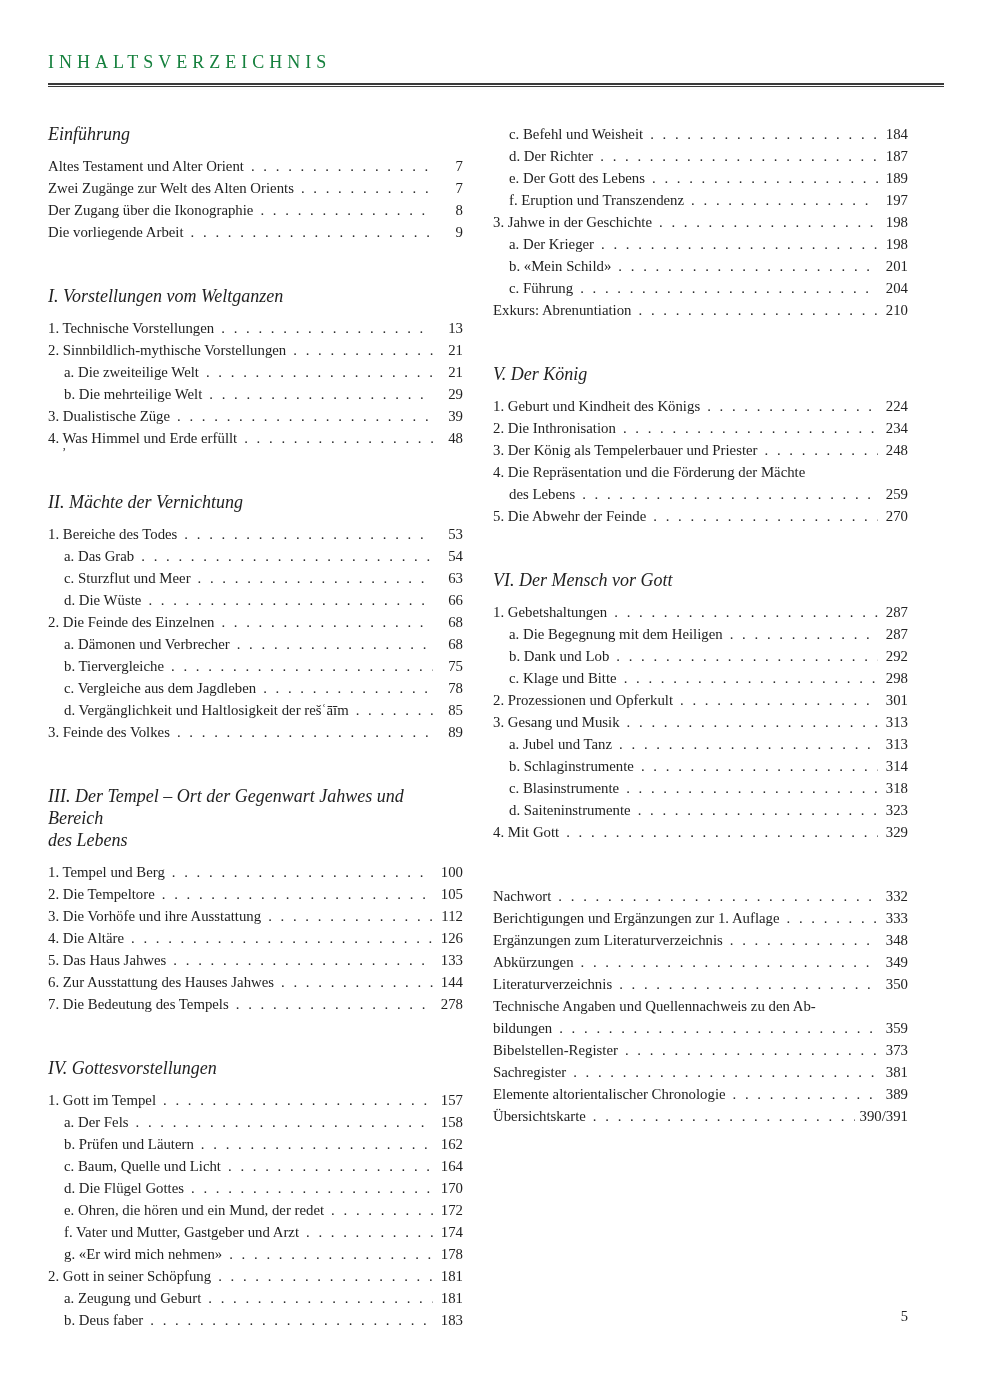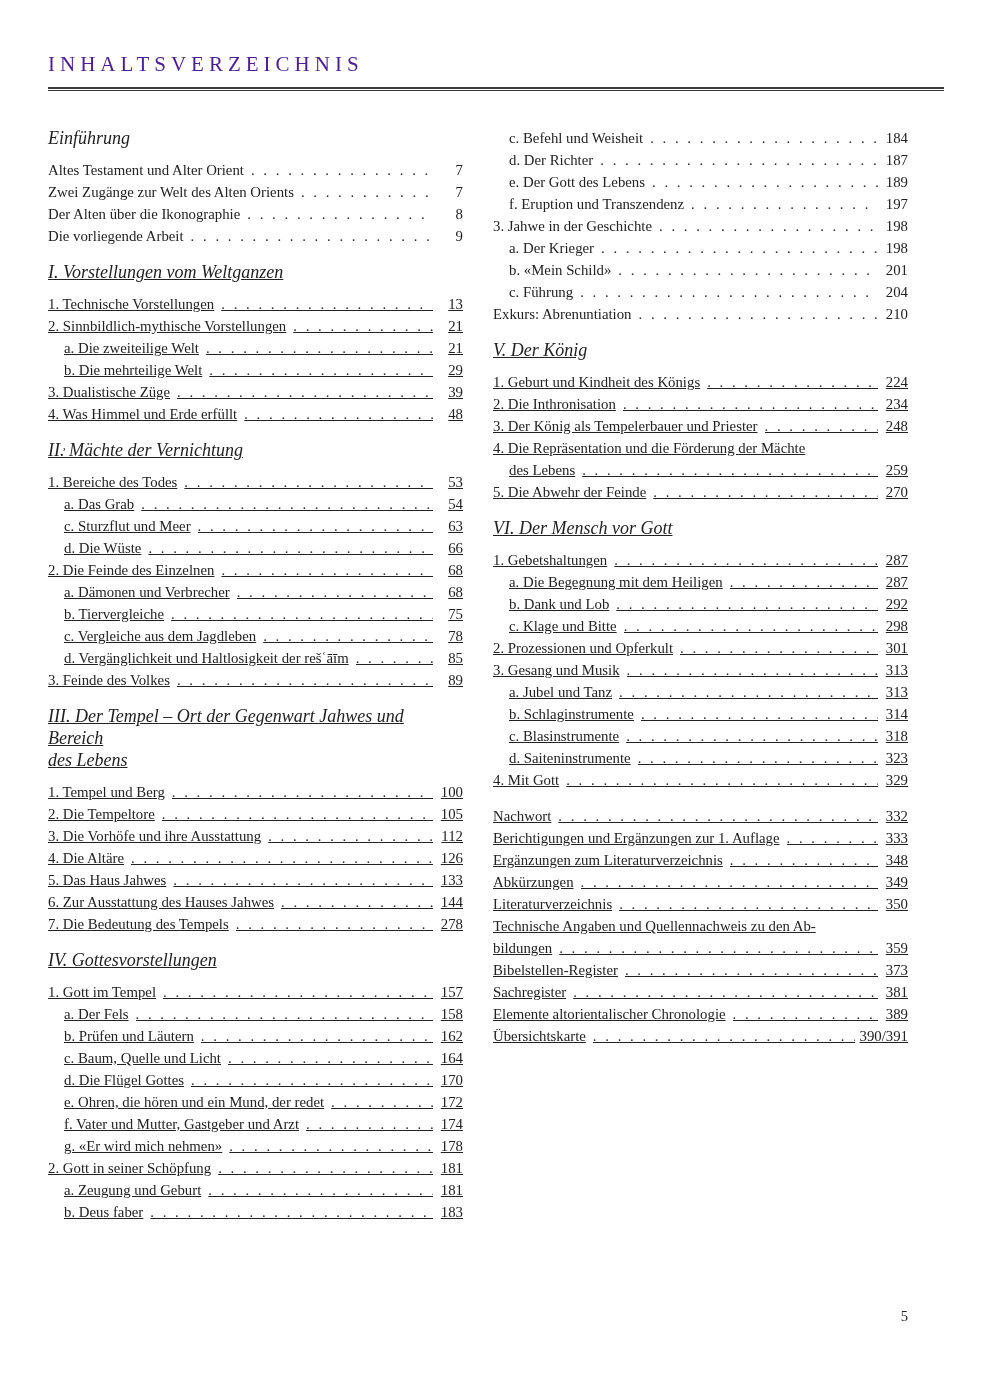--- a/index.html
+++ b/index.html
@@ -9,38 +9,38 @@
     background: #ffffff;
     font-family: "Liberation Serif", "DejaVu Serif", serif;
     color: #222222;
   }
   .page {
     position: relative;
     width: 992px; height: 1400px;
     padding: 52px 48px 0 48px;
   }
   .page-title {
-    font-size: 21px;
+    font-size: 18px;
     font-weight: 400;
     letter-spacing: 5px;
-    color: #4c1d95;
+    color: #15803d;
     margin: 0 0 10px 0;
   }
   .title-rule {
     height: 4px;
     border-top: 2px solid #3a3a3a;
     border-bottom: 1px solid #3a3a3a;
   }
   .columns {
     display: flex;
     gap: 30px;
     margin-top: 36px;
   }
   .toc-column { width: 415px; flex: none; }
-  .toc-section + .toc-section { margin-top: 14px; text-decoration: underline; }
+  .toc-section + .toc-section { margin-top: 42px; }
   .section-heading {
     font-style: italic;
     font-size: 18px;
     line-height: 22px;
     margin-bottom: 10px;
     white-space: pre-line;
     color: #1f1f1f;
   }
   .entry {
     display: flex;
@@ -97,21 +97,21 @@
             <span class="label">Altes Testament und Alter Orient</span>
             <span class="dots"></span>
             <span class="pagenum">7</span>
           </div>
           <div class="entry indent-0">
             <span class="label">Zwei Zugänge zur Welt des Alten Orients</span>
             <span class="dots"></span>
             <span class="pagenum">7</span>
           </div>
           <div class="entry indent-0">
-            <span class="label">Der Alten über die Ikonographie</span>
+            <span class="label">Der Zugang über die Ikonographie</span>
             <span class="dots"></span>
             <span class="pagenum">8</span>
           </div>
           <div class="entry indent-0">
             <span class="label">Die vorliegende Arbeit</span>
             <span class="dots"></span>
             <span class="pagenum">9</span>
           </div>
         </section>
         <section class="toc-section">

